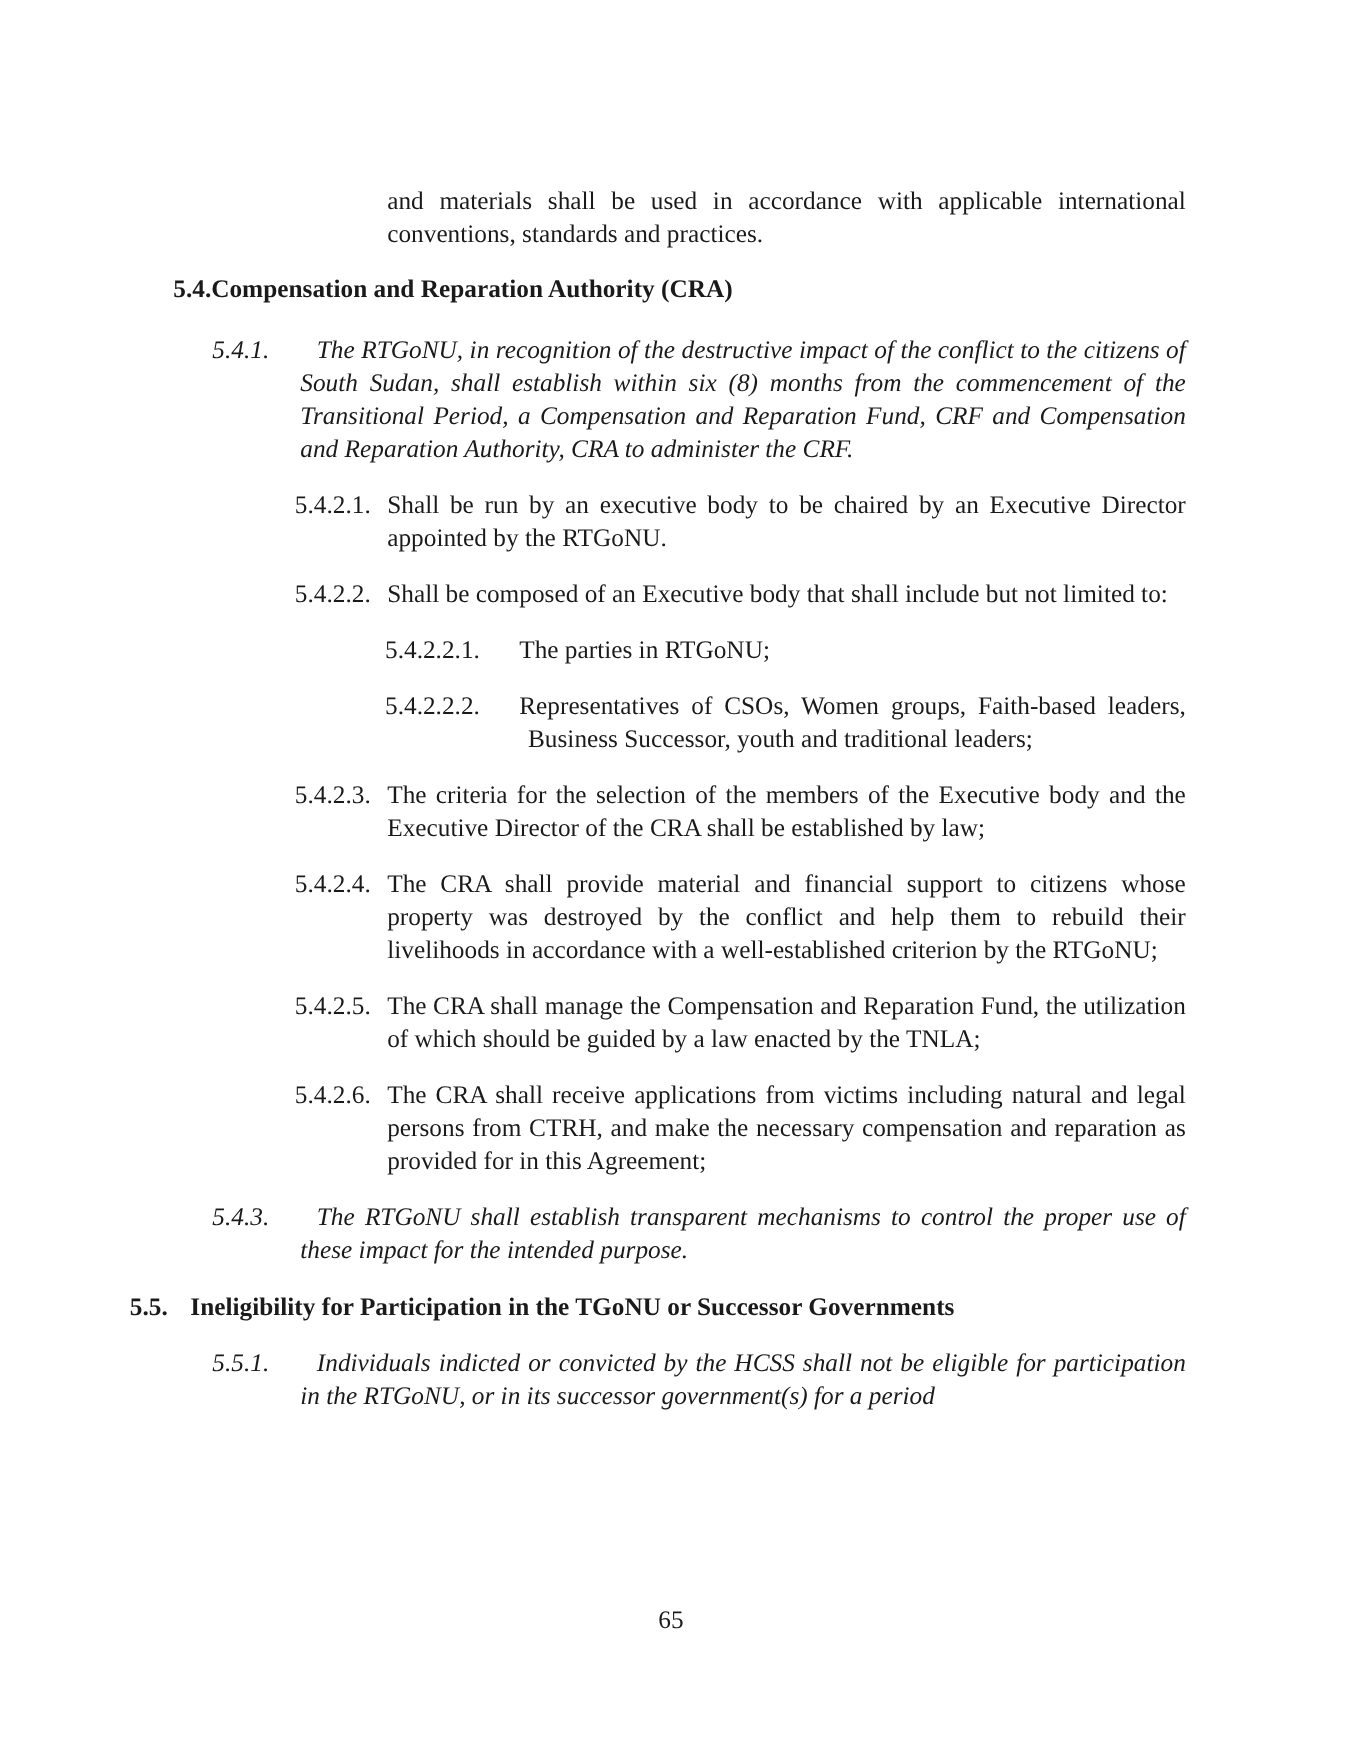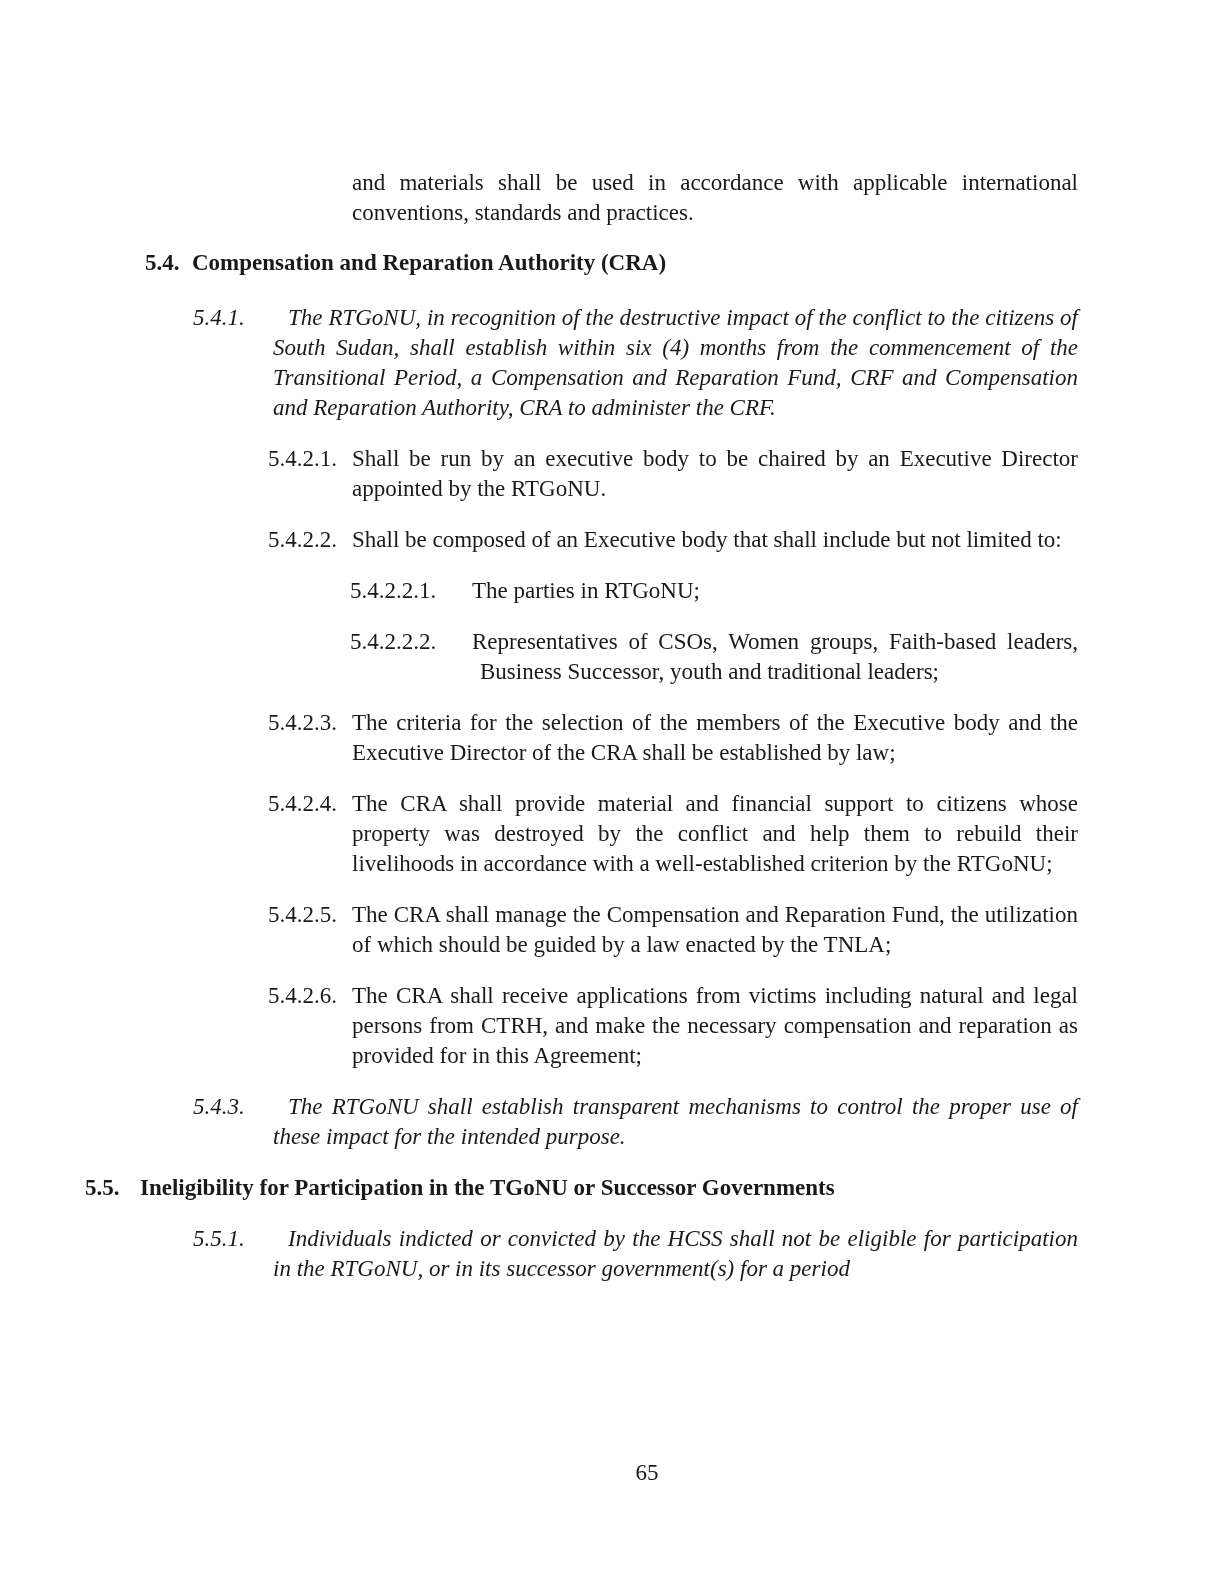--- a/index.html
+++ b/index.html
@@ -40,47 +40,47 @@
   .l2 .num { left: -80px; }
   .l3 { margin-left: 352px; margin-top: 14px; }
   .l3 .num { left: -84px; }
   .l4 { margin-left: 480px; text-indent: -8px; }
   .l4 .num { left: -130px; }
   .heading {
     font-weight: 700;
     margin: 0 0 25px 0;
   }
   .h54 { margin-left: 145px; }
-  .h54 .hnum { display: inline-block; width: 47px; }
-  .h55 { margin-left: 85px; margin-bottom: 21px; }
+  .h54 .hnum { display: inline-block; width: 47px; text-align: right; }
+  .h55 { margin-left: 118px; margin-bottom: 21px; }
   .h55 .hnum { display: inline-block; width: 55px; }
   .page-number {
     position: absolute;
     top: 1458px;
-    left: 647px;
+    left: 610px;
     transform: translateX(-50%);
   }
 </style>
 </head>
 <body>
 
 <div class="page">
   <div class="content">
 
     <div class="item cont">
       <span class="txt">and materials shall be used in accordance with applicable international conventions, standards and practices.</span>
     </div>
 
     <div class="heading h54">
       <span class="hnum">5.4.</span><span class="htxt">Compensation and Reparation Authority (CRA)</span>
     </div>
 
     <div class="item l2">
       <span class="num">5.4.1.</span>
-      <span class="txt">The RTGoNU, in recognition of the destructive impact of the conflict to the citizens of South Sudan, shall establish within six (4) months from the commencement of the Transitional Period, a Compensation and Reparation Fund, CRF and Compensation and Reparation Authority, CRA to administer the CRF.</span>
+      <span class="txt">The RTGoNU, in recognition of the destructive impact of the conflict to the citizens of South Sudan, shall establish within six (8) months from the commencement of the Transitional Period, a Compensation and Reparation Fund, CRF and Compensation and Reparation Authority, CRA to administer the CRF.</span>
     </div>
 
 
     <div class="item l3">
       <span class="num">5.4.2.1.</span>
       <span class="txt">Shall be run by an executive body to be chaired by an Executive Director appointed by the RTGoNU.</span>
     </div>
 
     <div class="item l3">
       <span class="num">5.4.2.2.</span>

